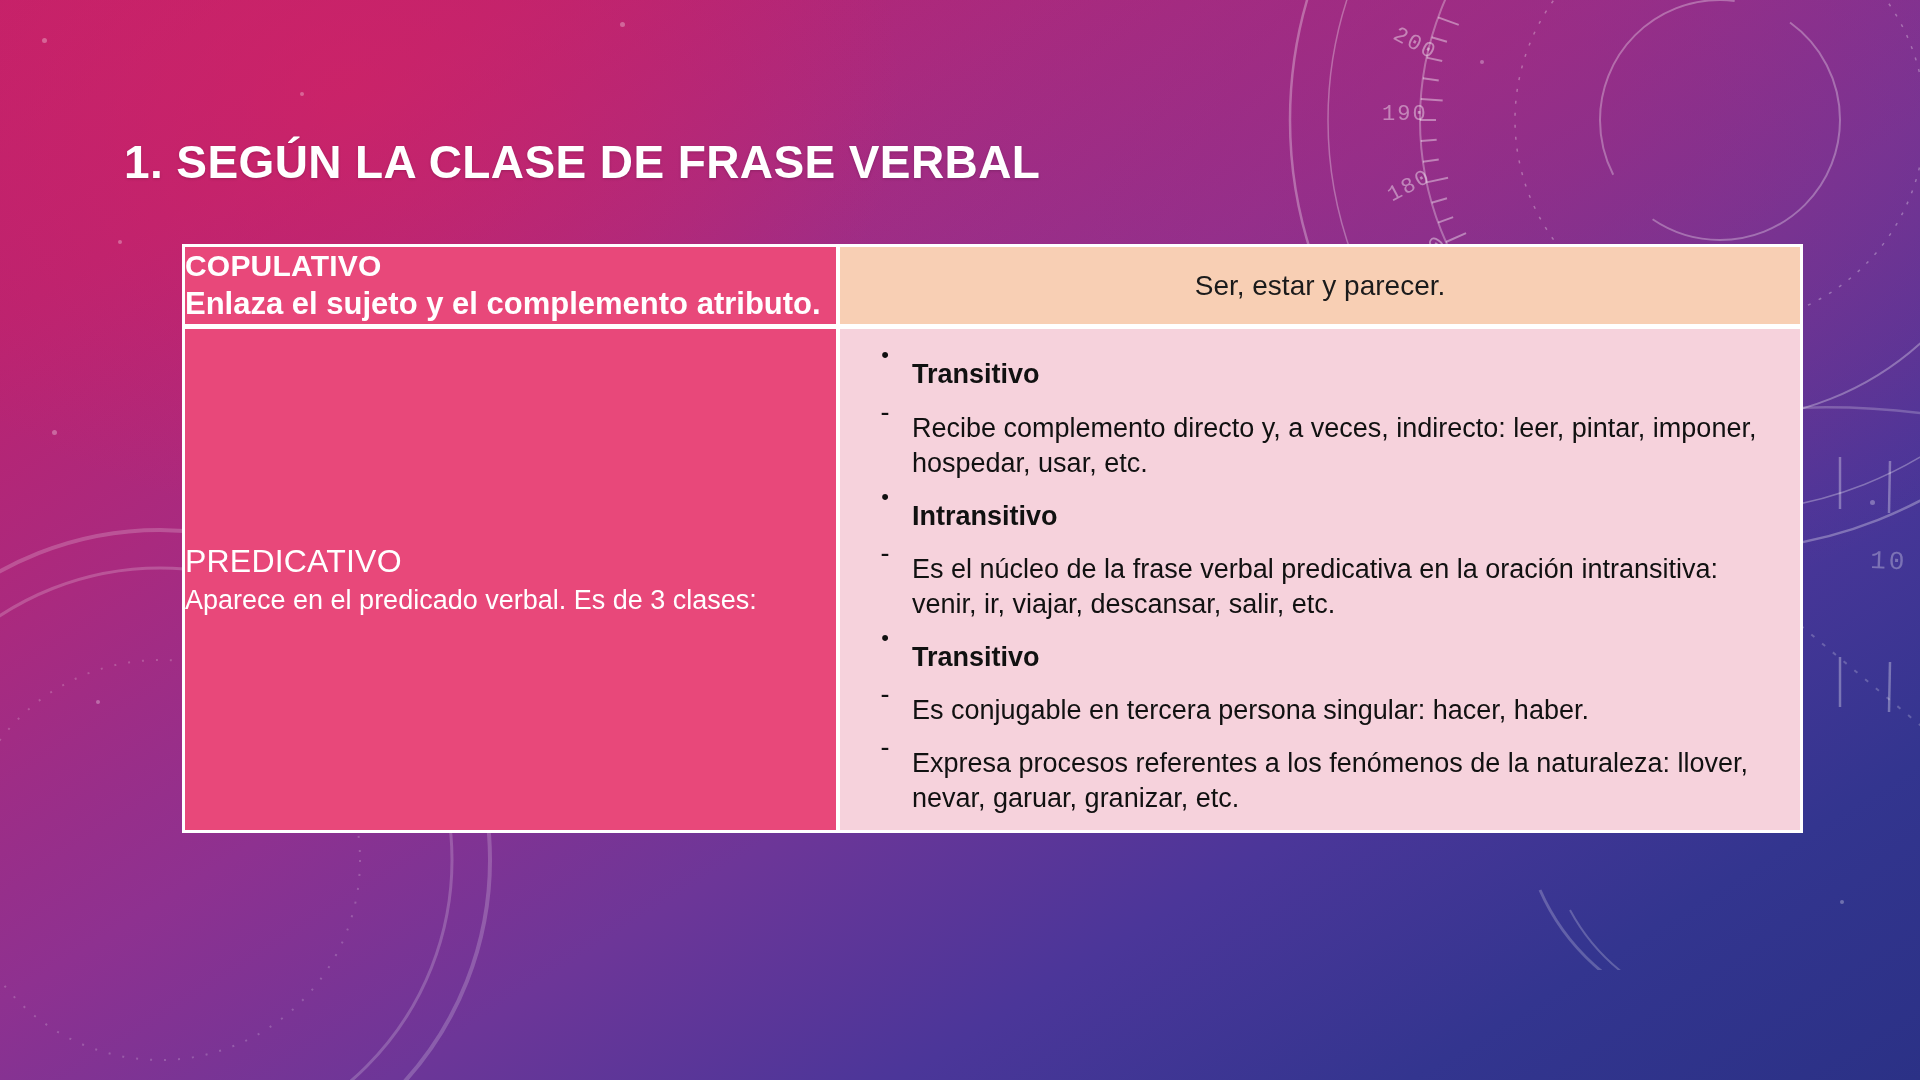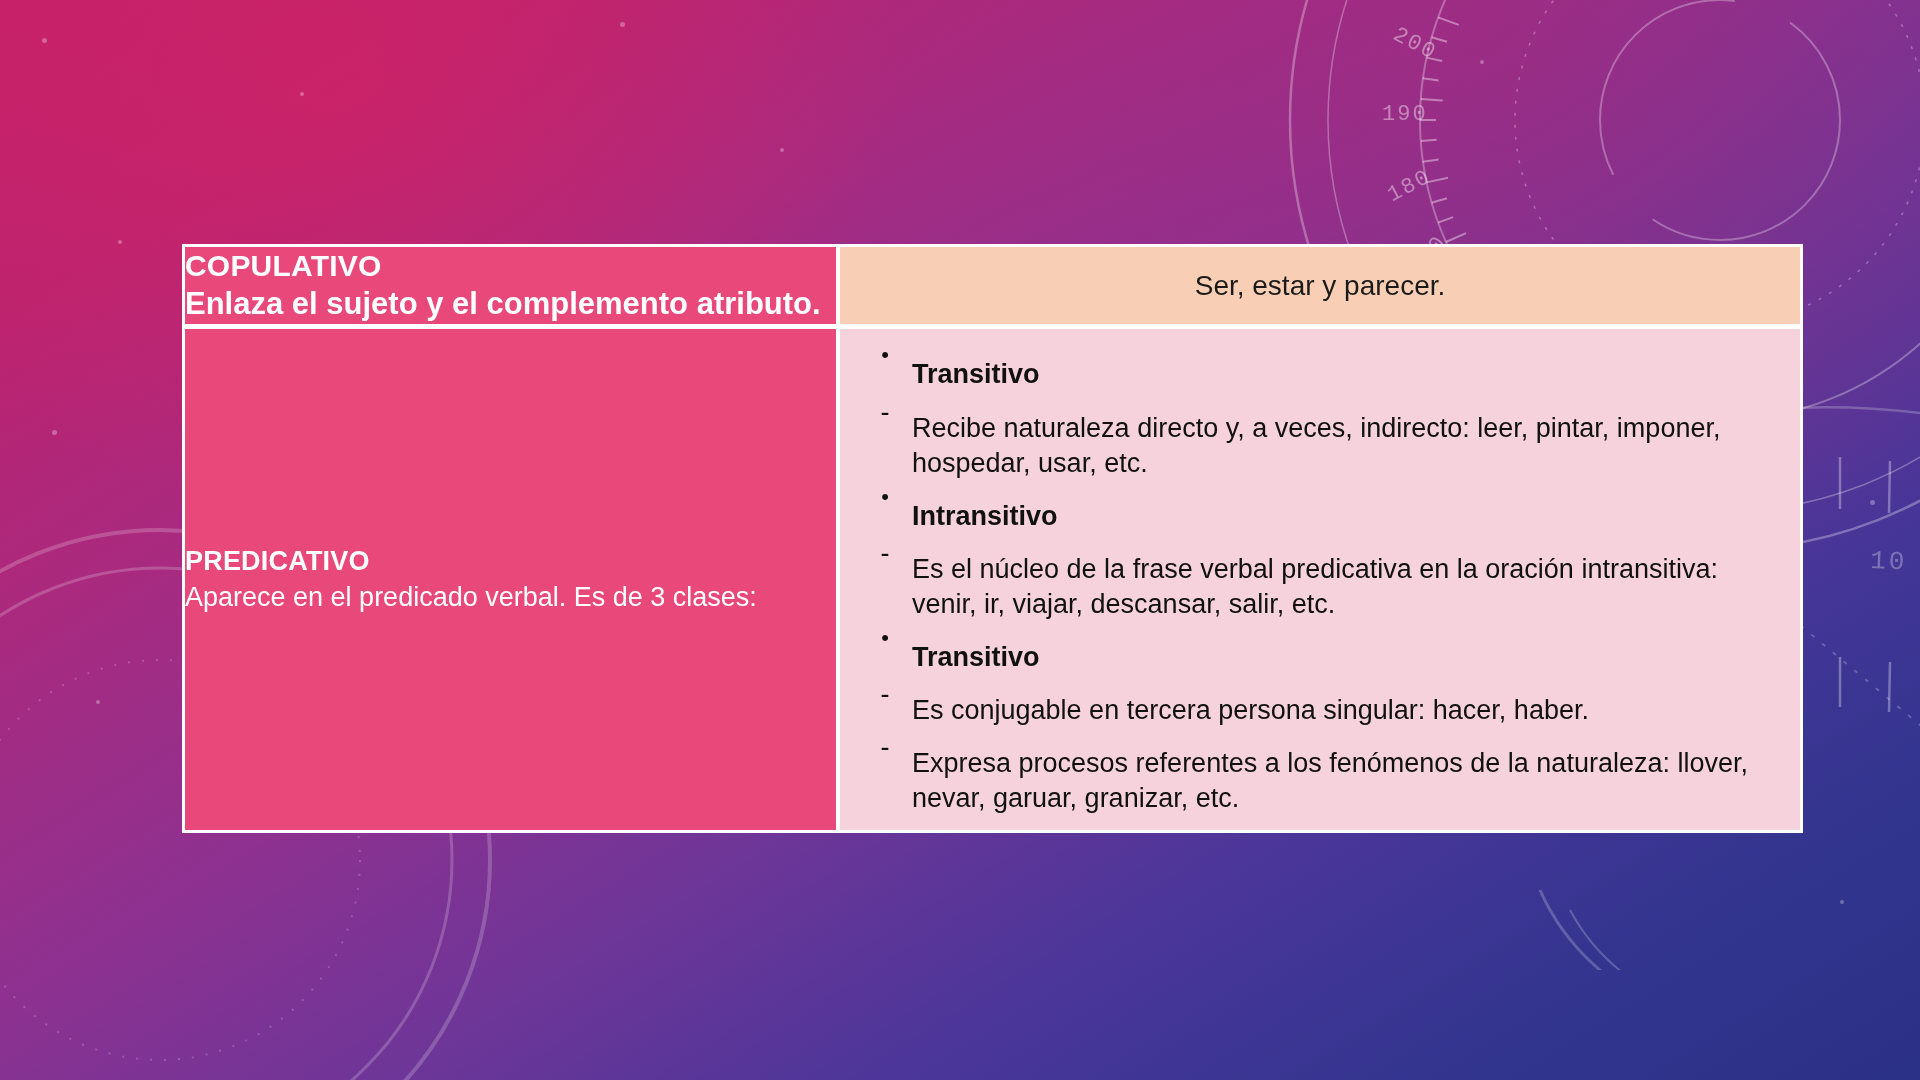--- a/index.html
+++ b/index.html
@@ -106,22 +106,22 @@
     font-weight: bold;
     line-height: 1.24;
     letter-spacing: 0.2px;
   }
   .term-desc {
     font-size: 31px;
     font-weight: bold;
     line-height: 1.30;
   }
   .term-small {
-    font-size: 27px;
-    font-weight: bold;
+    font-size: 32px;
+    font-weight: normal;
     line-height: 1.3;
     letter-spacing: 0.2px;
   }
   .term-desc-small {
     font-size: 27px;
     font-weight: normal;
     line-height: 1.38;
   }
 
   .centered-note {
@@ -286,20 +286,21 @@
   <div class="speck" style="left:300px; top:92px;  width:4px; height:4px;"></div>
   <div class="speck" style="left:620px; top:22px;  width:5px; height:5px;"></div>
   <div class="speck" style="left:780px; top:148px; width:4px; height:4px;"></div>
   <div class="speck" style="left:118px; top:240px; width:4px; height:4px;"></div>
   <div class="speck" style="left:52px;  top:430px; width:5px; height:5px;"></div>
   <div class="speck" style="left:96px;  top:700px; width:4px; height:4px;"></div>
   <div class="speck" style="left:1870px;top:500px; width:5px; height:5px;"></div>
   <div class="speck" style="left:1840px;top:900px; width:4px; height:4px;"></div>
   <div class="speck" style="left:1480px;top:60px;  width:4px; height:4px;"></div>
 
+  <div id="slide-title">1. SEGÚN LA CLASE DE FRASE VERBAL</div>
 
   <table id="verb-table">
     <colgroup>
       <col class="col-left">
       <col class="col-right">
     </colgroup>
     <tbody>
       <tr class="row-head">
         <td class="cell-pink pad-left-cell">
           <div class="term">COPULATIVO</div>
@@ -316,21 +317,21 @@
           <div class="term-desc-small">Aparece en el predicado verbal. Es de 3 clases:</div>
         </td>
         <td class="cell-lightpink">
           <ul class="def-list" id="predicativo-list">
               <li class="heading">
                 <span class="marker dot">•</span>
                 <span class="txt">Transitivo</span>
               </li>
               <li>
                 <span class="marker dash">-</span>
-                <span class="txt">Recibe naturaleza directo y, a veces, indirecto: leer, pintar, imponer, hospedar, usar, etc.</span>
+                <span class="txt">Recibe complemento directo y, a veces, indirecto: leer, pintar, imponer, hospedar, usar, etc.</span>
               </li>
               <li class="heading">
                 <span class="marker dot">•</span>
                 <span class="txt">Intransitivo</span>
               </li>
               <li>
                 <span class="marker dash">-</span>
                 <span class="txt">Es el núcleo de la frase verbal predicativa en la oración intransitiva: venir, ir, viajar, descansar, salir, etc.</span>
               </li>
               <li class="heading">

